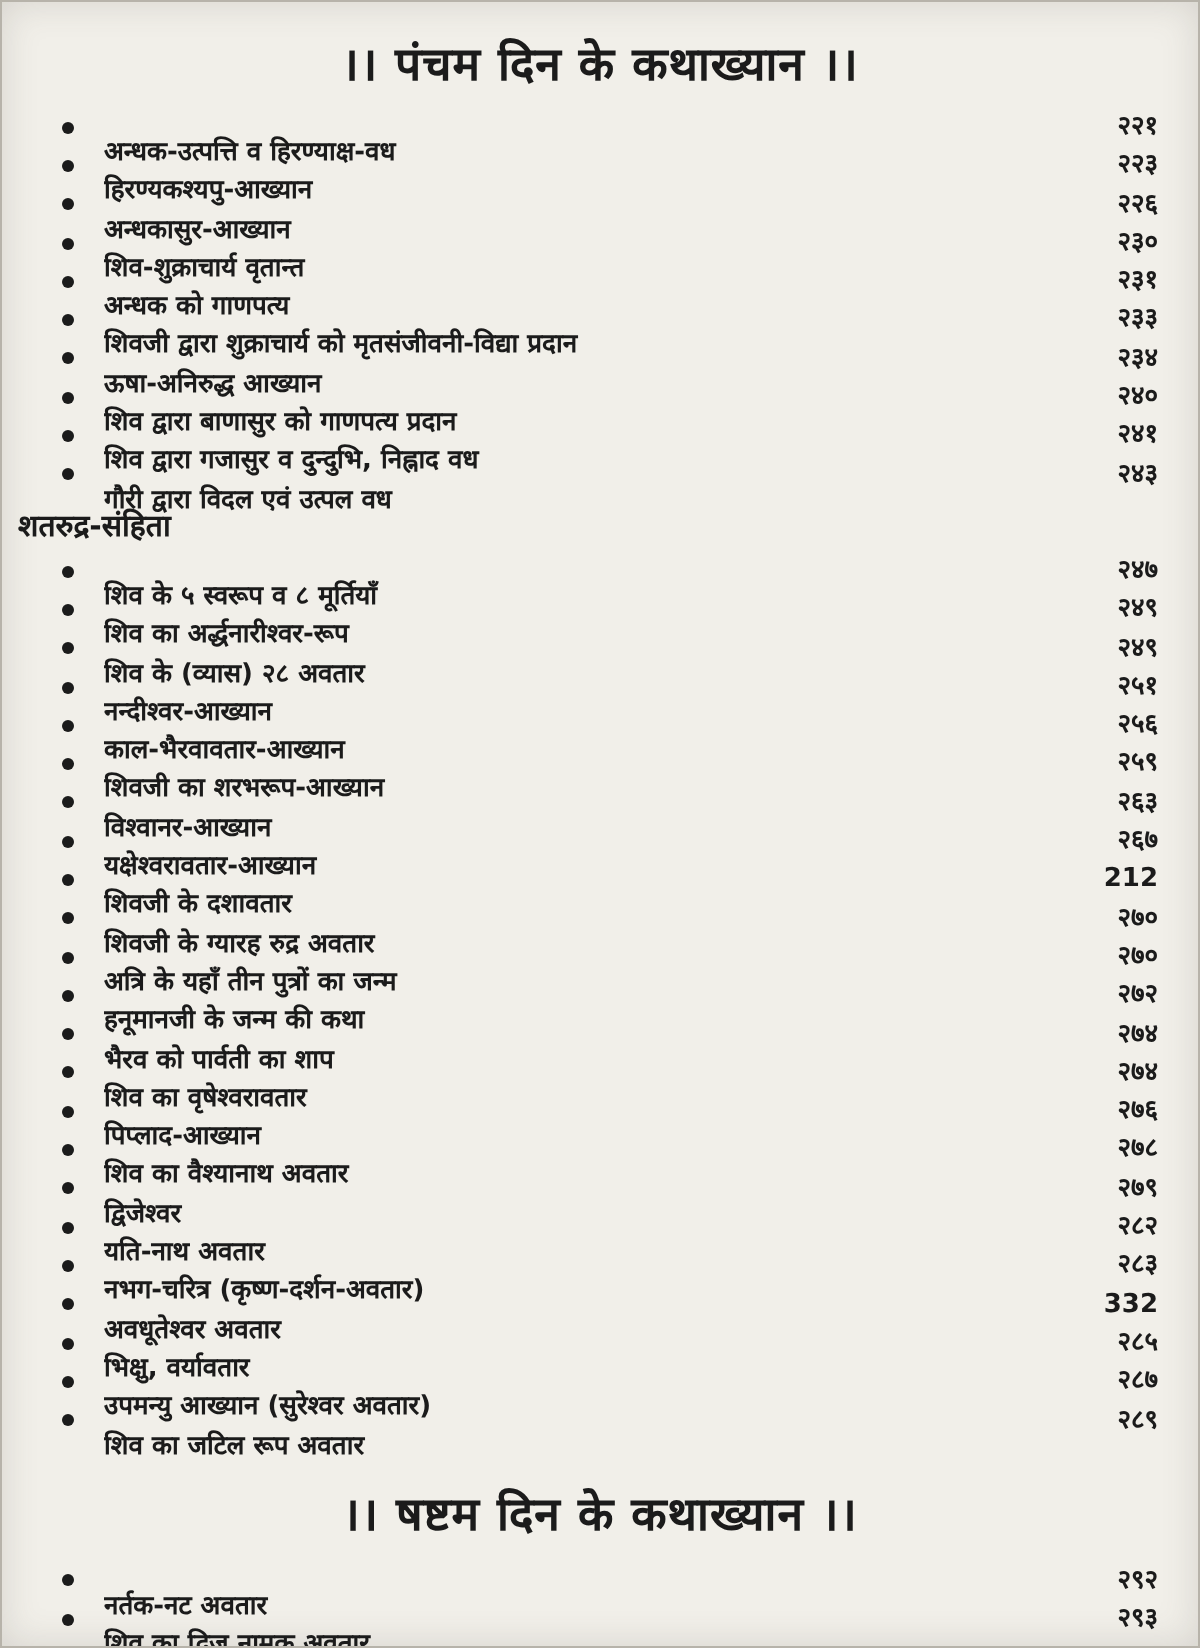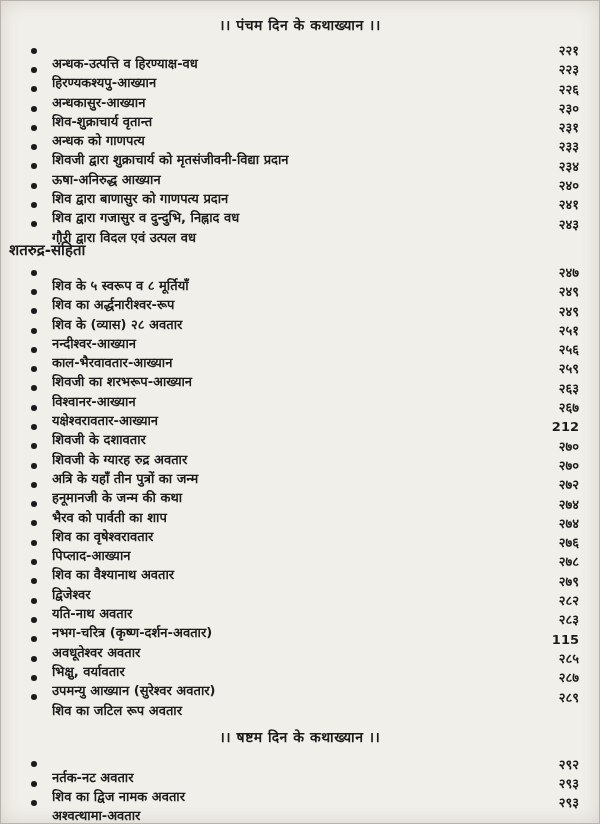--- a/index.html
+++ b/index.html
@@ -19,21 +19,21 @@
     height:824px;
     margin:0 auto;
     background:var(--paper);
     border:1px solid var(--border);
     box-shadow:inset 0 0 18px rgba(90,85,75,.18);
     overflow:hidden;
     padding-top:6px;
   }
   .center-heading{
     text-align:center;
-    font-size:14px;
+    font-size:23px;
     font-weight:700;
     letter-spacing:.5px;
     padding:8px 0 7px 0;
     color:var(--ink);
   }
   .center-heading.second{
     margin-top:10px;
     padding:10px 0 9px 0;
   }
   .left-heading{
@@ -258,21 +258,21 @@
 
   <li class="toc-row">
     <span class="bullet"></span>
     <span class="label">नभग-चरित्र (कृष्ण-दर्शन-अवतार)</span>
     <span class="pageno">२८३</span>
   </li>
 
   <li class="toc-row">
     <span class="bullet"></span>
     <span class="label">अवधूतेश्वर अवतार</span>
-    <span class="pageno">115</span>
+    <span class="pageno">332</span>
   </li>
 
   <li class="toc-row">
     <span class="bullet"></span>
     <span class="label">भिक्षु, वर्यावतार</span>
     <span class="pageno">२८५</span>
   </li>
 
   <li class="toc-row">
     <span class="bullet"></span>

